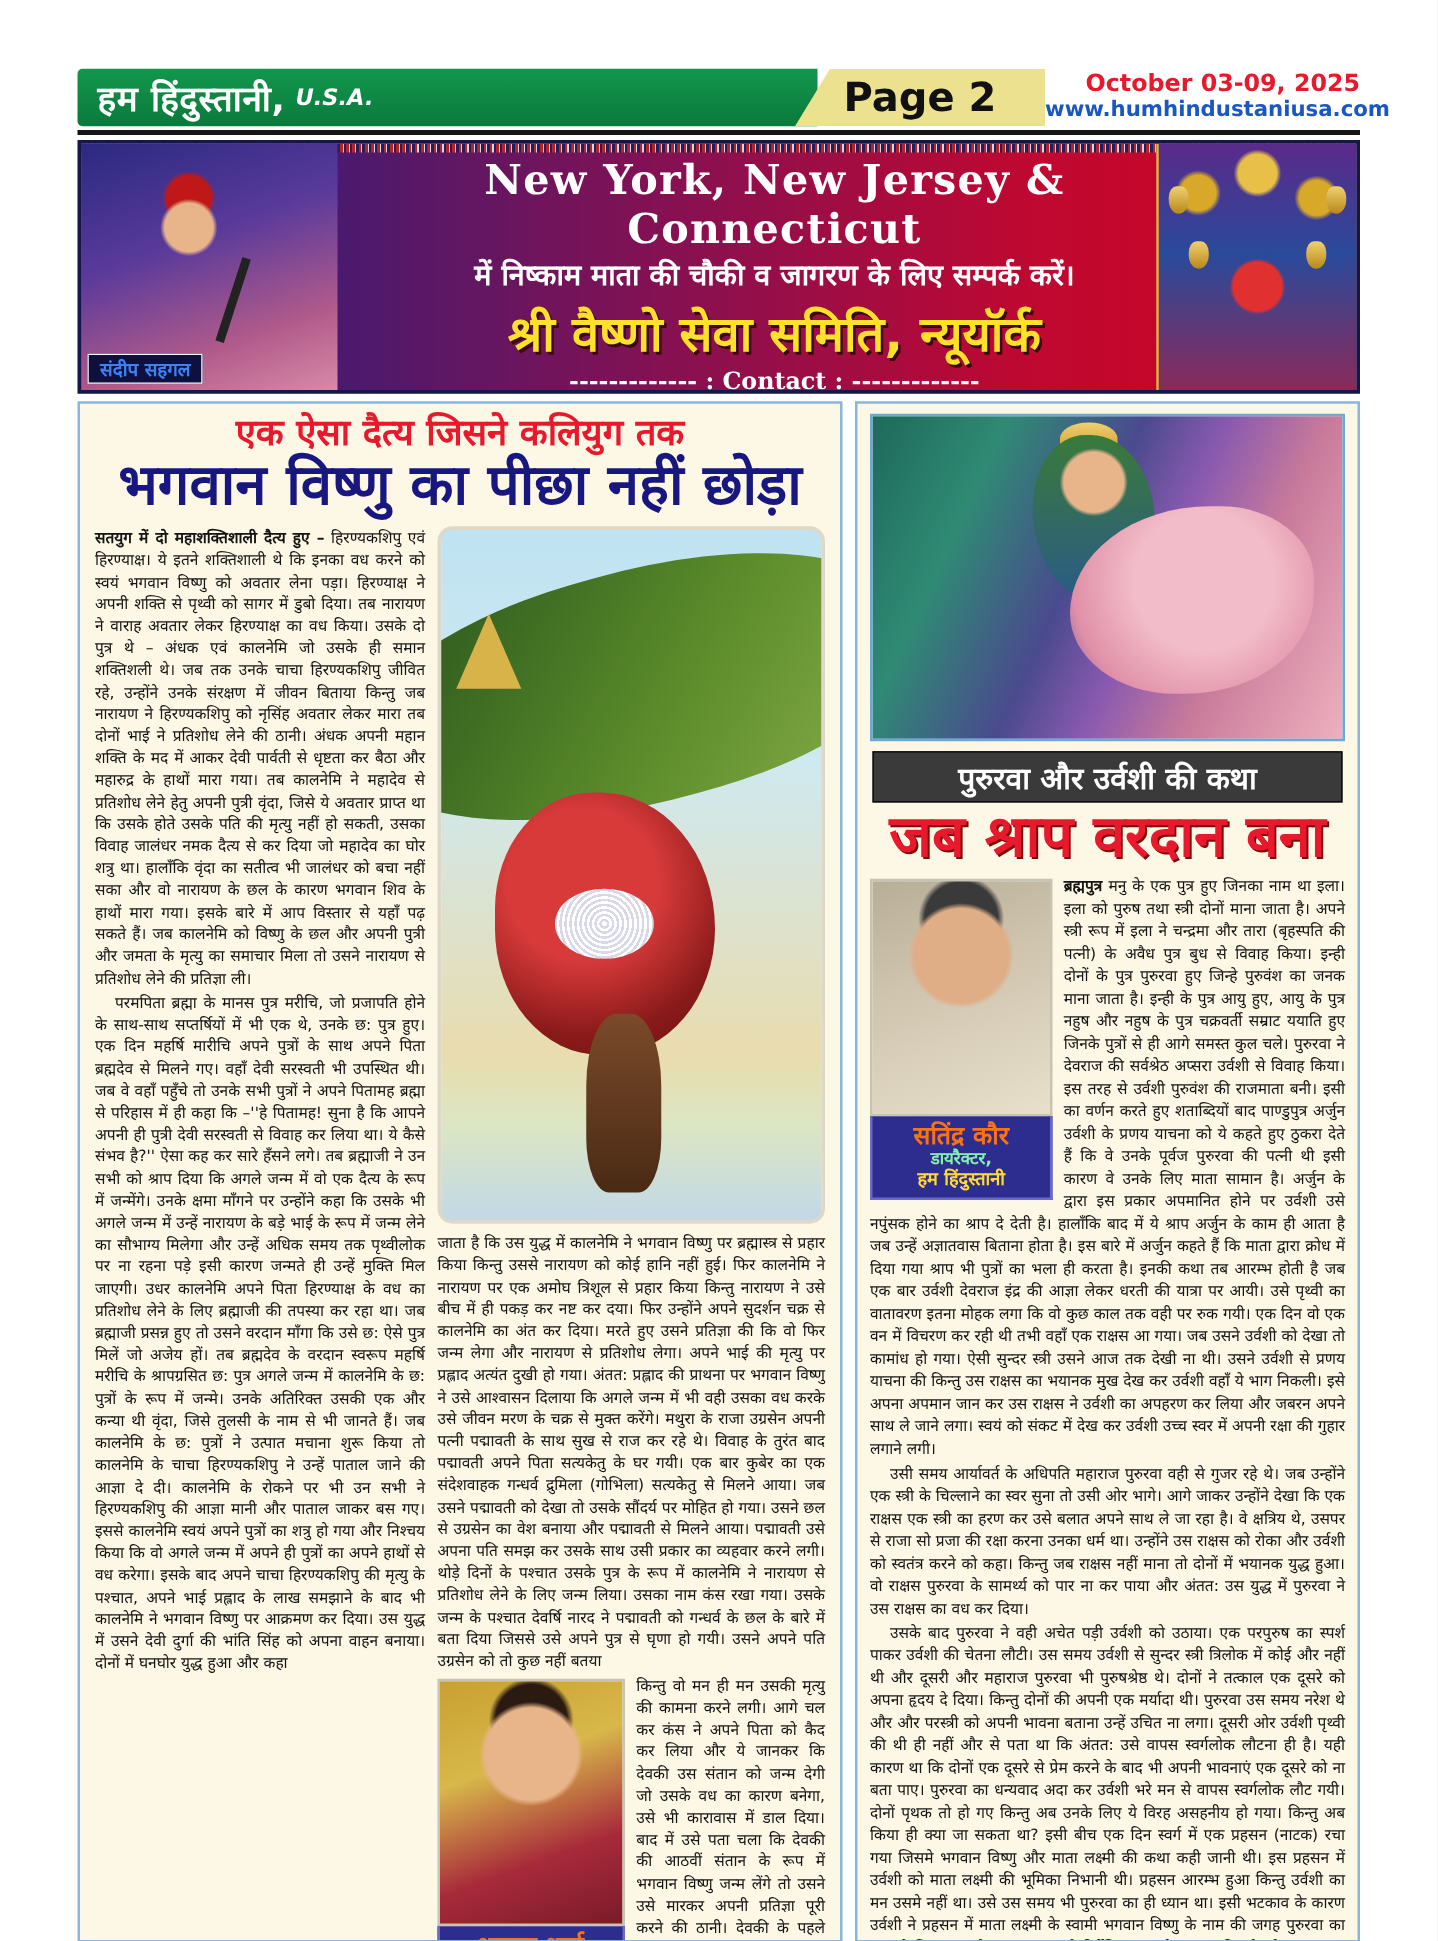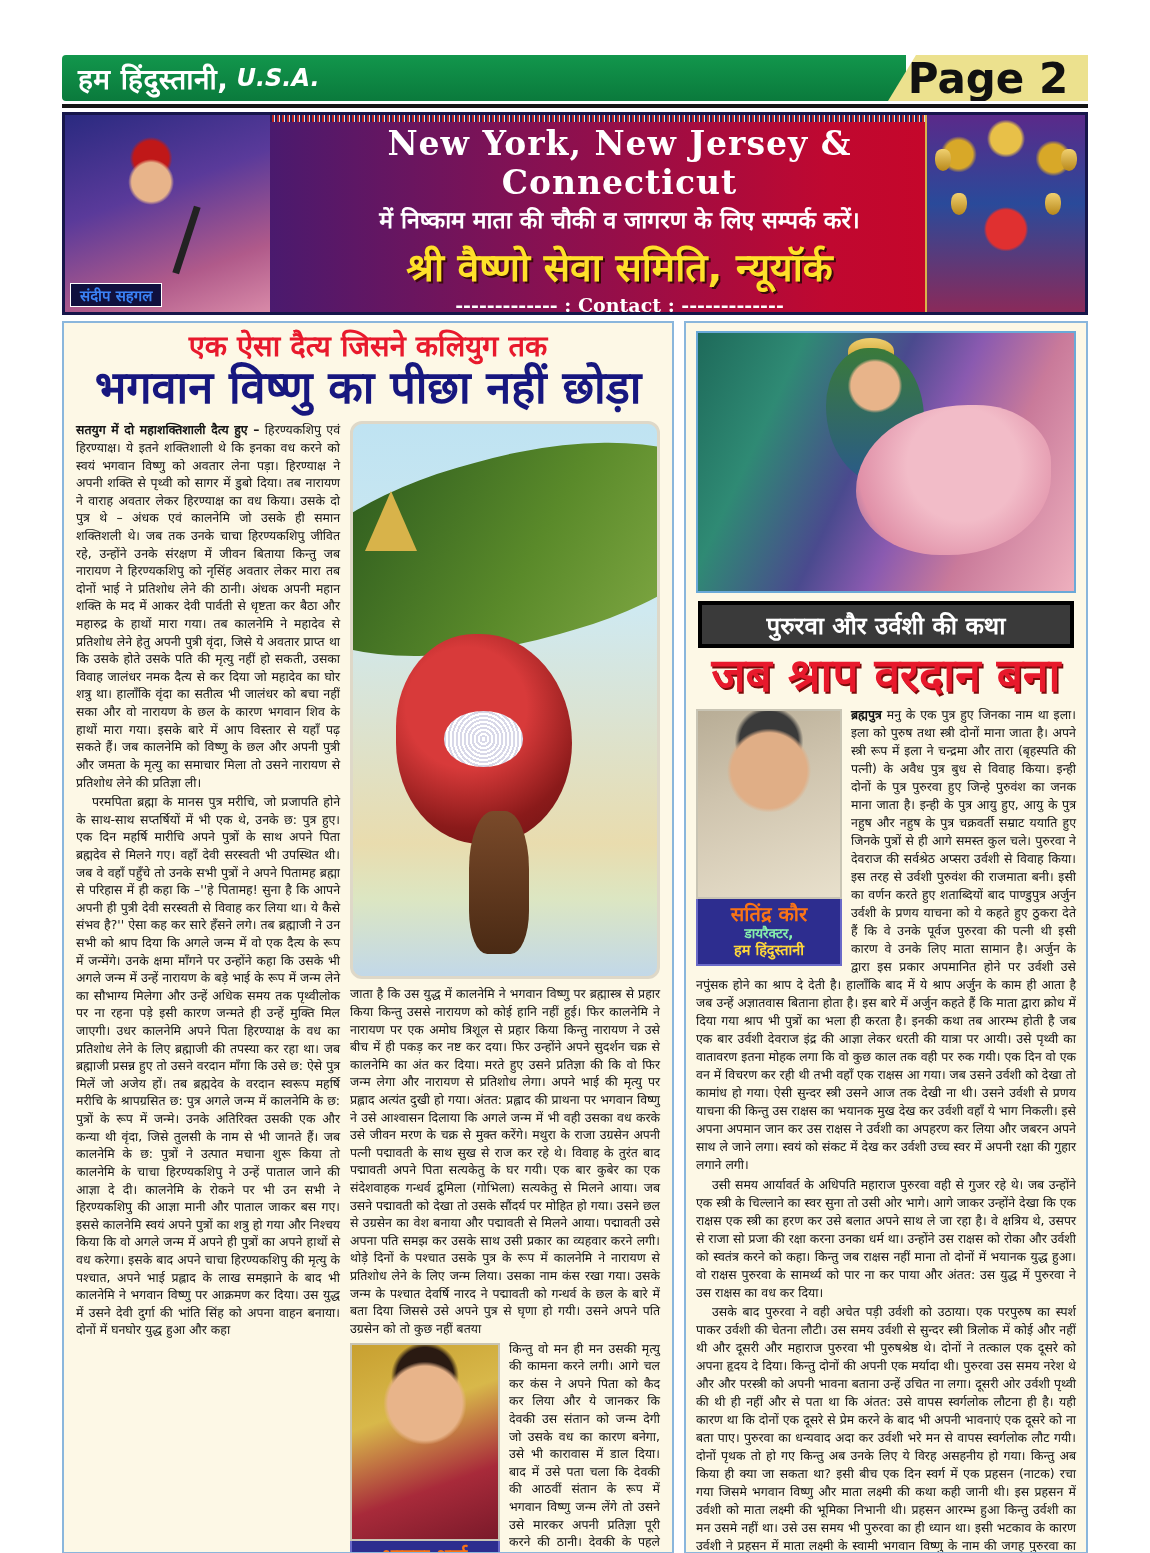--- a/index.html
+++ b/index.html
@@ -6,23 +6,23 @@
   body{background:#e9e9e9;}
   .page{position:relative;width:1150px;height:1553px;background:#ffffff;margin:0 auto;
         font-family:"DejaVu Sans","Liberation Sans",sans-serif;overflow:hidden;}
   .content{position:absolute;left:62px;top:55px;width:1026px;}
 
   
   .mast{display:flex;align-items:stretch;height:46px;}
   .green-bar{flex:1;background:linear-gradient(#12964c,#0a7a3c);color:#fff;display:flex;
              align-items:center;padding-left:16px;border-radius:4px 0 0 4px;}
   .paper-name{font-weight:800;font-size:28px;letter-spacing:0.5px;}
-  .paper-region{font-style:italic;font-weight:800;font-size:24px;margin-left:8px;}
+  .paper-region{font-style:italic;font-weight:800;font-size:18px;margin-left:8px;}
   .page-chip{width:200px;margin-left:-18px;background:#ece18e;display:flex;align-items:center;
-             justify-content:center;font-size:42px;font-weight:800;color:#111;
+             justify-content:center;font-size:32px;font-weight:800;color:#111;
              clip-path:polygon(14% 0,100% 0,100% 100%,0 100%);}
   .mast-right{width:252px;background:#fff;display:flex;flex-direction:column;justify-content:center;
               text-align:right;line-height:1.15;}
   .mast-date{color:#e8192c;font-weight:800;font-size:19px;}
   .mast-url{color:#1a57c0;font-weight:800;font-size:17px;}
   .mast-rule{height:4px;background:#151515;margin-top:3px;}
 
   
   .banner{margin-top:4px;height:197px;border:3px solid #16164a;position:relative;
           background:linear-gradient(90deg,#2b1a78 0%,#4a1a6e 20%,#8a1050 48%,#c00830 75%,#cc0422 100%);
@@ -98,40 +98,44 @@
       background:linear-gradient(115deg,#1e6a5a 0%,#2f8a74 22%,#4a4a8e 44%,#8a5ab0 58%,#c97a9a 74%,#eeb0be 100%);}
   .ri-fig1{position:absolute;right:6%;top:28%;width:52%;height:58%;
       background:radial-gradient(circle at 55% 40%,#f2bcc8 0 40%,#e090a8 75%,rgba(224,144,168,0) 100%);
       border-radius:60% 40% 55% 45%;}
   .ri-fig2{position:absolute;left:34%;top:6%;width:26%;height:52%;
       background:radial-gradient(circle at 50% 28%,#e8b48a 0 22%,rgba(232,180,138,0) 25%),
                  linear-gradient(#3a7a3a,#2a5a8a);border-radius:45% 55% 40% 60%;}
   .ri-gold{position:absolute;left:40%;top:2%;width:12%;height:10%;background:linear-gradient(#f0d070,#c89a28);
       border-radius:50% 50% 20% 20%;}
   .caption-bar{background:#3a3a3a;color:#fff;font-weight:800;font-size:24px;text-align:center;
-      margin:8px 2px 4px;padding:3px 16px;border:4px solid #000000;}
+      margin:8px 2px 4px;padding:3px 16px;border:1px solid #000000;}
   .headline-right{color:#e8192c;font-weight:800;font-size:46px;text-align:center;line-height:1.0;
       margin:2px 0 8px;text-shadow:1.5px 1.5px 0 #7a0a0a;}
   .body-right{font-size:12.4px;line-height:1.45;text-align:justify;color:#141414;}
   .author-box.right-art{width:146px;}
 
   b.lead{font-weight:800;}
 </style>
 </head>
 <body>
 
 <div class="page">
   <div class="content">
 
     <div class="mast">
       <div class="green-bar">
         <span class="paper-name">हम हिंदुस्तानी,</span>
         <span class="paper-region">U.S.A.</span>
       </div>
       <div class="page-chip">Page 2</div>
+      <div class="mast-right">
+        <span class="mast-date">October 03-09, 2025</span>
+        <span class="mast-url">www.humhindustaniusa.com</span>
+      </div>
     </div>
     <div class="mast-rule"></div>
 
     <div class="banner">
       <div class="banner-stripes"></div>
       <div class="banner-left">
         <div class="mic"></div>
         <div class="banner-left-caption">संदीप सहगल</div>
       </div>
       <div class="banner-center">

